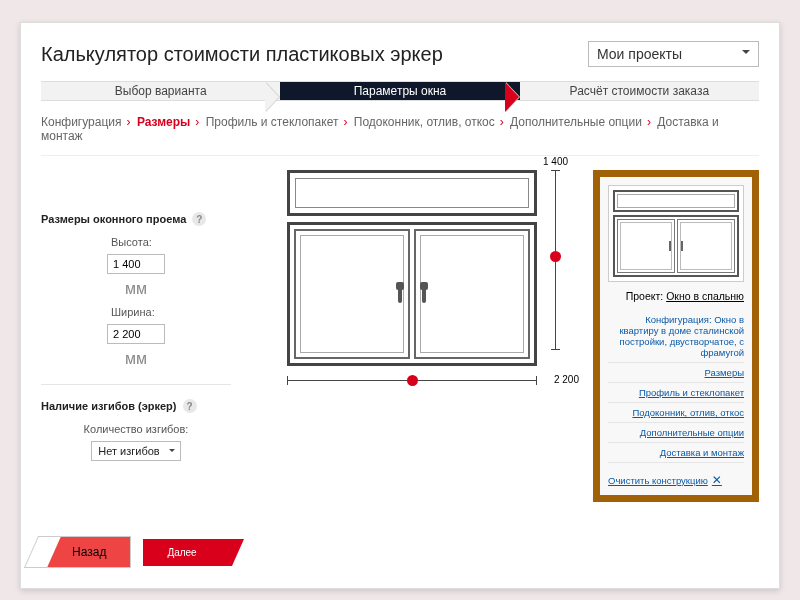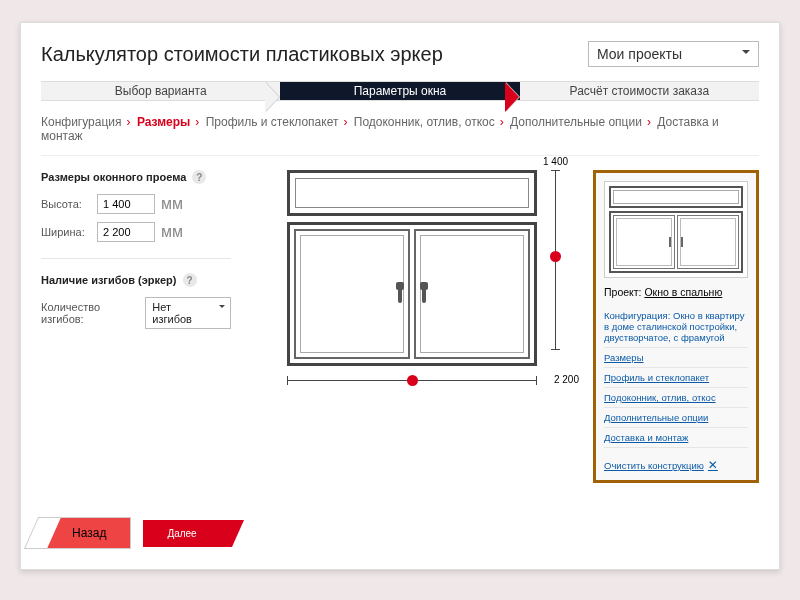--- a/index.html
+++ b/index.html
@@ -14,24 +14,24 @@
   .step:after { content: ""; position: absolute; right: -14px; top: 0; border: 15px solid transparent; border-left: 14px solid #f2f2f2; z-index: 2; }
   .step:before { content: ""; position: absolute; right: -15px; top: 0; border: 15px solid transparent; border-left: 14px solid #ccc; z-index: 1; }
   .step.active { background: #0f172a; color: #fff; }
   .step.active:after { border-left-color: #d9001b; }
   .step:last-child:after, .step:last-child:before { display: none; }
   .crumbs { font-size: 12px; color: #666; padding: 6px 0 12px; border-bottom: 1px solid #eee; margin-top: 8px; }
   .crumbs span { margin-right: 2px; }
   .crumbs .cur { color: #d9001b; font-weight: bold; }
   .crumbs .sep { color: #d9001b; margin: 0 3px; }
   .body { display: flex; gap: 14px; padding-top: 14px; }
-  .left { width: 190px; font-size: 11px; color: #222; }
+  .left { width: 190px; font-size: 11px; color: #222; margin-top: 42px; }
   .sec-title { font-weight: bold; margin-bottom: 10px; display: flex; align-items: center; gap: 6px; }
   .help { width: 14px; height: 14px; border-radius: 50%; background: #e8e8e8; color: #888; font-size: 10px; display: inline-flex; align-items: center; justify-content: center; cursor: pointer; }
-  .row { display: flex; align-items: center; gap: 6px; margin-bottom: 8px; }
+  .row { display: flex; align-items: center; gap: 6px; margin-bottom: 8px; flex-direction: column; }
   .row label { width: 50px; color: #555; }
   .row input { width: 58px; border: 1px solid #bbb; padding: 3px 5px; font-size: 11px; }
   .row .unit { color: #888; font-size: 16px; }
   .sel { border: 1px solid #bbb; padding: 3px 20px 3px 6px; font-size: 11px; position: relative; background: #fff; cursor: pointer; }
   .sel:after { content: ""; position: absolute; right: 5px; top: 7px; border: 3px solid transparent; border-top-color: #444; }
   .divider { border-top: 1px solid #e5e5e5; margin: 16px 0 14px; }
   .mid { flex: 1; position: relative; }
   .win { position: relative; width: 250px; margin: 0 auto; }
   .transom { border: 3px solid #444; height: 46px; background: #fff; margin-bottom: 6px; position: relative; }
   .transom:before { content:""; position:absolute; inset:5px; border:1px solid #888; }
@@ -45,21 +45,21 @@
   .dim-v { position: absolute; right: -40px; top: 0; bottom: 16px; width: 30px; }
   .dim-v .line { position: absolute; left: 8px; top: 0; bottom: 0; width: 1px; background: #444; }
   .dim-v .tick { position:absolute; left:4px; width:9px; height:1px; background:#444; }
   .dim-v .lab { position: absolute; top: -14px; left: -4px; font-size: 10px; white-space: nowrap; }
   .dim-v .knob { position: absolute; left: 3px; width: 11px; height: 11px; background: #d9001b; border-radius: 50%; cursor: grab; }
   .dim-h { position: absolute; left: 0; right: 0; bottom: -26px; height: 20px; }
   .dim-h .line { position: absolute; top: 8px; left: 0; right: 0; height: 1px; background: #444; }
   .dim-h .tick { position:absolute; top:4px; width:1px; height:9px; background:#444; }
   .dim-h .lab { position: absolute; right: -42px; top: 2px; font-size: 10px; }
   .dim-h .knob { position: absolute; top: 3px; width: 11px; height: 11px; background: #d9001b; border-radius: 50%; cursor: grab; }
-  .right { width: 166px; border: 3px solid #a16207; background: #f8f8f8; padding: 8px; font-size: 10px; }
+  .right { width: 166px; border: 7px solid #a16207; background: #f8f8f8; padding: 8px; font-size: 10px; text-align: right; }
   .mini { background: #fff; border: 1px solid #ccc; padding: 4px; margin-bottom: 8px; }
   .mini .mt { border:2px solid #555; height:22px; margin-bottom:3px; position:relative; }
   .mini .mt:before { content:""; position:absolute; inset:2px; border:1px solid #aaa; }
   .mini .ms { display:flex; gap:2px; border:2px solid #555; padding:2px; }
   .mini .msh { flex:1; border:1px solid #777; height:54px; position:relative; }
   .mini .msh:before { content:""; position:absolute; inset:2px; border:1px solid #bbb; }
   .mini .mh { position:absolute; top:50%; width:2px; height:10px; background:#666; transform:translateY(-50%); }
   .mini .msh.ml .mh { right:3px; } .mini .msh.mr .mh { left:3px; }
   .pname { font-size: 10.5px; margin-bottom: 8px; }
   .pname b { font-weight: normal; text-decoration: underline; }

